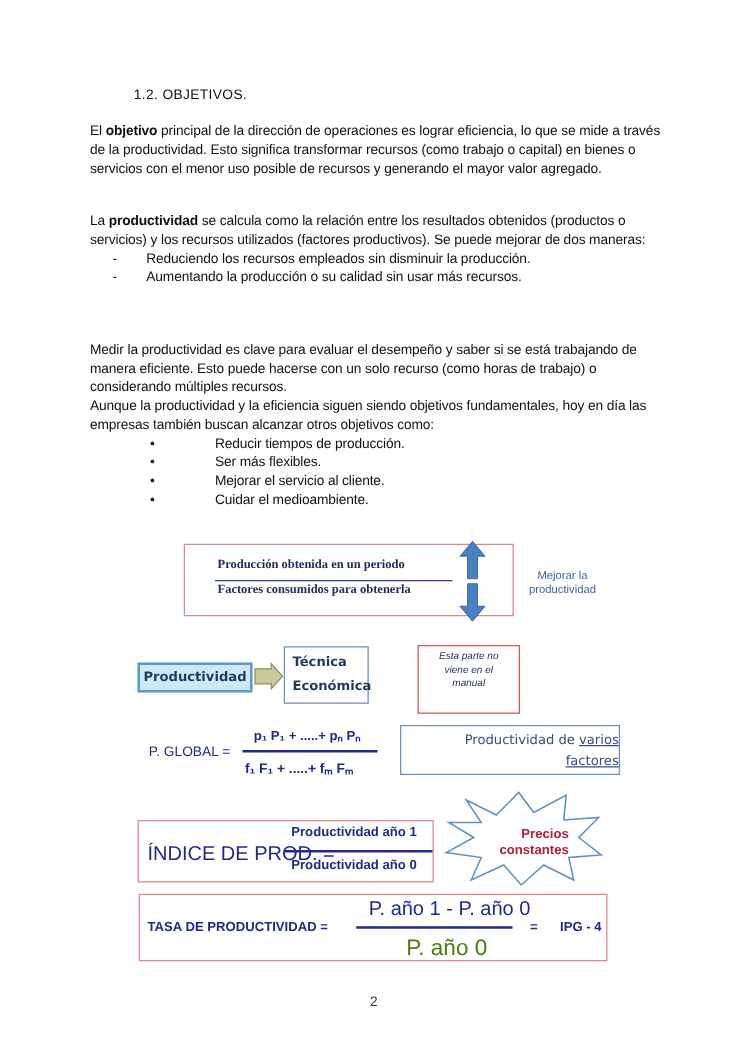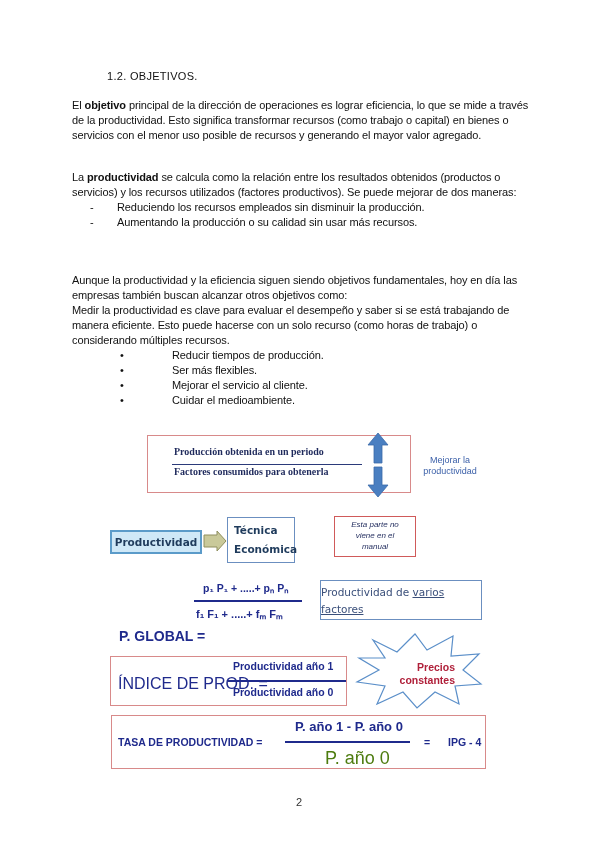--- a/index.html
+++ b/index.html
@@ -22,41 +22,41 @@
     .b1-den { position:absolute; left:26px; top:30px; font-family:"Liberation Serif", serif; font-weight:bold; font-size:10px; color:#1f2a5c; }
     .arrow-up { position:absolute; left:367px; top:432px; }
     .arrow-down { position:absolute; left:367px; top:466px; }
     .mejorar { position:absolute; left:420px; top:455px; width:60px; font-size:9px; line-height:11px; color:#3a5fa8; text-align:center; }
 
     .prod-box { position:absolute; left:110px; top:530px; width:88px; height:20px; background:#cfe8f7; border:2px solid #5b9bc9;
                 font-family:"DejaVu Sans", sans-serif; font-weight:bold; font-size:10.5px; color:#1f3b5c; line-height:20px; text-align:center; }
     .big-arrow { position:absolute; left:203px; top:530px; }
     .tec-box { position:absolute; left:227px; top:517px; width:68px; height:46px; border:1px solid #6b8fc0;
                font-family:"DejaVu Sans", sans-serif; font-size:10.5px; font-weight:bold; color:#1f3b5c; line-height:19px; padding:3px 0 0 6px; box-sizing:border-box; }
-    .nota-box { position:absolute; left:334px; top:516px; width:82px; height:41px; border:1px solid #d05a5a;
+    .nota-box { position:absolute; left:334px; top:516px; width:82px; height:55px; border:1px solid #d05a5a;
                 font-size:8px; font-style:italic; color:#1f2a5c; text-align:center; line-height:11px; padding-top:2px; box-sizing:border-box; }
 
-    .pg-label { position:absolute; left:119px; top:596px; font-weight:bold; font-size:14px; color:#1f2a8c;margin-top:32px; }
+    .pg-label { position:absolute; left:119px; top:596px; font-weight:normal; font-size:11px; color:#1f2a8c; }
     .pg-num { position:absolute; left:203px; top:581px; font-weight:bold; font-size:10.5px; color:#1f2a8c; }
     .pg-line { position:absolute; left:194px; top:600px; width:108px; height:1.5px; background:#1f2a8c; }
     .pg-den { position:absolute; left:196px; top:606px; font-weight:bold; font-size:11px; color:#1f2a8c; }
-    .varios-box { position:absolute; left:320px; top:580px; width:162px; height:40px; border:1px solid #6b8fc0;
-                  font-family:"DejaVu Sans", sans-serif; font-size:10.5px; color:#3a4f7a; text-align:left; line-height:17px; padding-top:3px; box-sizing:border-box; }
+    .varios-box { position:absolute; left:320px; top:580px; width:176px; height:40px; border:1px solid #6b8fc0;
+                  font-family:"DejaVu Sans", sans-serif; font-size:10.5px; color:#3a4f7a; text-align:right; line-height:17px; padding-top:3px; box-sizing:border-box; }
 
     .idx-box { position:absolute; left:110px; top:656px; width:235px; height:48px; border:1px solid #d88a8a; }
     .idx-label { position:absolute; left:7px; top:18px; font-weight:normal; font-size:16px; color:#1f2a8c; }
     .idx-num { position:absolute; left:122px; top:3px; font-weight:bold; font-size:10.5px; color:#1f2a8c; }
     .idx-line { position:absolute; left:117px; top:23px; width:118px; height:1.5px; background:#1f2a8c; }
     .idx-den { position:absolute; left:122px; top:29px; font-weight:bold; font-size:10.5px; color:#1f2a8c; }
     .star { position:absolute; left:355px; top:630px; }
     .star-text { position:absolute; left:395px; top:661px; width:60px; text-align:right; font-weight:bold; font-size:10.5px; line-height:13px; color:#b0203a; }
 
     .tasa-box { position:absolute; left:111px; top:715px; width:373px; height:52px; border:1px solid #d88a8a; }
     .tasa-label { position:absolute; left:6px; top:20px; font-weight:bold; font-size:10.5px; color:#1f2a8c; }
-    .tasa-num { position:absolute; left:183px; top:3px; font-weight:bold; font-size:13px; color:#1f2a8c; }
+    .tasa-num { position:absolute; left:183px; top:3px; font-weight:normal; font-size:16px; color:#1f2a8c; }
     .tasa-line { position:absolute; left:173px; top:25px; width:125px; height:1.5px; background:#1f2a8c; }
     .tasa-den { position:absolute; left:213px; top:32px; font-weight:normal; font-size:18px; color:#4d7c0f; }
     .tasa-eq { position:absolute; left:312px; top:20px; font-weight:bold; font-size:10.5px; color:#1f2a8c; }
     .tasa-ipg { position:absolute; left:336px; top:20px; font-weight:bold; font-size:10.5px; color:#1f2a8c; }
 
     .page-num { position:absolute; left:296px; top:796px; font-size:11px; color:#333; }
   </style>
 </head>
 <body>
 
@@ -68,22 +68,22 @@
 
 <div class="txt" style="top:170px;">
   <p class="p"><span>La </span><b>productividad</b><span> se calcula como la relación entre los resultados obtenidos (productos o servicios) y los recursos utilizados (factores productivos). Se puede mejorar de dos maneras:</span></p>
   <ul class="dash-list">
     <li><span class="mk">-</span><span>Reduciendo los recursos empleados sin disminuir la producción.</span></li>
     <li><span class="mk">-</span><span>Aumentando la producción o su calidad sin usar más recursos.</span></li>
   </ul>
 </div>
 
 <div class="txt" style="top:273px;">
+  <p class="p">Medir la productividad es clave para evaluar el desempeño y saber si se está trabajando de manera eficiente. Esto puede hacerse con un solo recurso (como horas de trabajo) o considerando múltiples recursos.</p>
   <p class="p">Aunque la productividad y la eficiencia siguen siendo objetivos fundamentales, hoy en día las empresas también buscan alcanzar otros objetivos como:</p>
-  <p class="p">Medir la productividad es clave para evaluar el desempeño y saber si se está trabajando de manera eficiente. Esto puede hacerse con un solo recurso (como horas de trabajo) o considerando múltiples recursos.</p>
   <ul class="bul-list">
     <li><span class="mk">•</span><span>Reducir tiempos de producción.</span></li>
     <li><span class="mk">•</span><span>Ser más flexibles.</span></li>
     <li><span class="mk">•</span><span>Mejorar el servicio al cliente.</span></li>
     <li><span class="mk">•</span><span>Cuidar el medioambiente.</span></li>
   </ul>
 </div>
 
 <div class="box1">
   <div class="b1-num">Producción obtenida en un  periodo</div>

